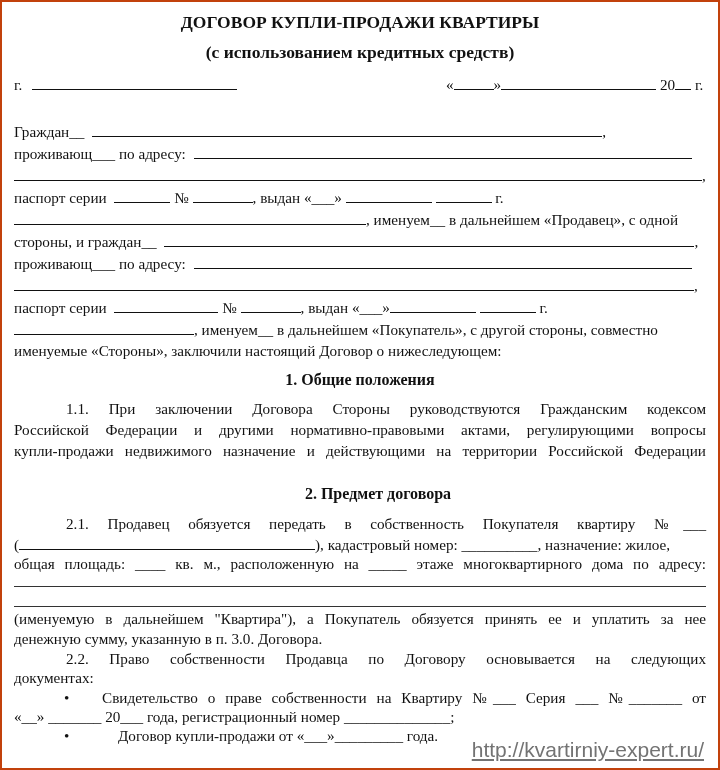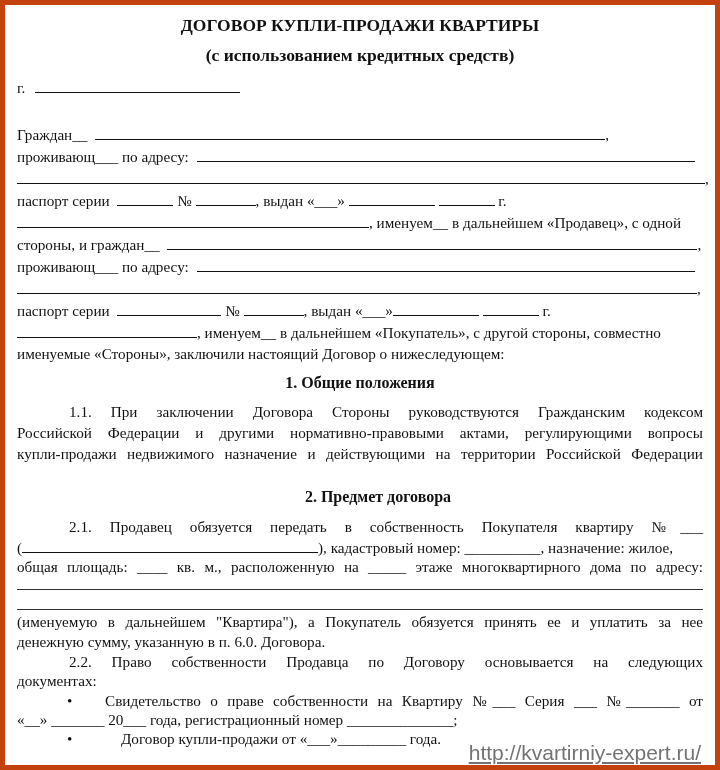--- a/index.html
+++ b/index.html
@@ -1,21 +1,21 @@
 <!DOCTYPE html>
 <html><head>
   <meta charset="utf-8">
   <style>
     html, body { margin: 0; padding: 0; background: #ffffff; }
     body { width: 720px; height: 770px; overflow: hidden; }
     .frame {
       position: relative;
       width: 720px; height: 770px;
       box-sizing: border-box;
-      border: 5px solid #c2410c;
+      border: 2px solid #c2410c;
       background: #ffffff;
       font-family: "Liberation Serif", serif;
       font-size: 15.2px;
       color: #111;
     }
     .line {
       position: absolute;
       left: 12px;
       right: 12px;
       white-space: nowrap;
@@ -55,20 +55,25 @@
 <body>
 
 <div class="frame">
 
   <div class="title" style="top:10px;">ДОГОВОР КУПЛИ-ПРОДАЖИ КВАРТИРЫ</div>
   <div class="title" style="top:40px;">(с использованием кредитных средств)</div>
 
   <div class="line" style="top:72px;">
     <span>г.</span>
     <span class="blank bold" style="width:205px;margin-left:6px;"></span>
+    <span style="position:absolute;left:432px;">
+      <span>«</span><span class="blank" style="width:40px;"></span><span>»</span><span class="blank" style="width:155px;"></span>
+      <span>20</span><span class="blank" style="width:16px;"></span>
+      <span>г.</span>
+    </span>
   </div>
 
   <div class="line" style="top:119px;">
     <span>Граждан__</span>
     <span class="blank" style="width:510px;margin-left:4px;"></span><span>,</span>
   </div>
   <div class="line" style="top:141px;">
     <span>проживающ___ по адресу:</span>
     <span class="blank" style="width:498px;margin-left:4px;"></span>
   </div>
@@ -121,21 +126,21 @@
 
   <div class="heading" style="top:483px;padding-left:36px;">2. Предмет договора</div>
   <div class="line justify" style="top:512px;padding-left:52px;">2.1. Продавец обязуется передать в собственность Покупателя квартиру №___</div>
   <div class="line" style="top:532px;">
     <span>(</span><span class="blank" style="width:296px;"></span><span>), кадастровый номер: __________, назначение: жилое,</span>
   </div>
   <div class="line justify" style="top:552px;">общая площадь: ____ кв. м., расположенную на _____ этаже многоквартирного дома по адресу:</div>
   <div class="fullrule" style="top:584px;"></div>
   <div class="fullrule" style="top:604px;"></div>
   <div class="line justify" style="top:607px;">(именуемую в дальнейшем "Квартира"), а Покупатель обязуется принять ее и уплатить за нее</div>
-  <div class="line" style="top:627px;">денежную сумму, указанную в п. 6.0. Договора.</div>
+  <div class="line" style="top:627px;">денежную сумму, указанную в п. 3.0. Договора.</div>
   <div class="line justify" style="top:647px;padding-left:52px;">2.2. Право собственности Продавца по Договору основывается на следующих</div>
   <div class="line" style="top:666px;">документах:</div>
 
   <div class="line" style="top:686px;">
     <span class="bullet" style="left:50px;">•</span>
     <span class="bullet-text justify" style="left:88px;right:0;">Свидетельство о праве собственности на Квартиру №___ Серия ___ №_______ от</span>
   </div>
   <div class="line" style="top:705px;">«__» _______ 20___ года, регистрационный номер ______________;</div>
   <div class="line" style="top:724px;">
     <span class="bullet" style="left:50px;">•</span>

